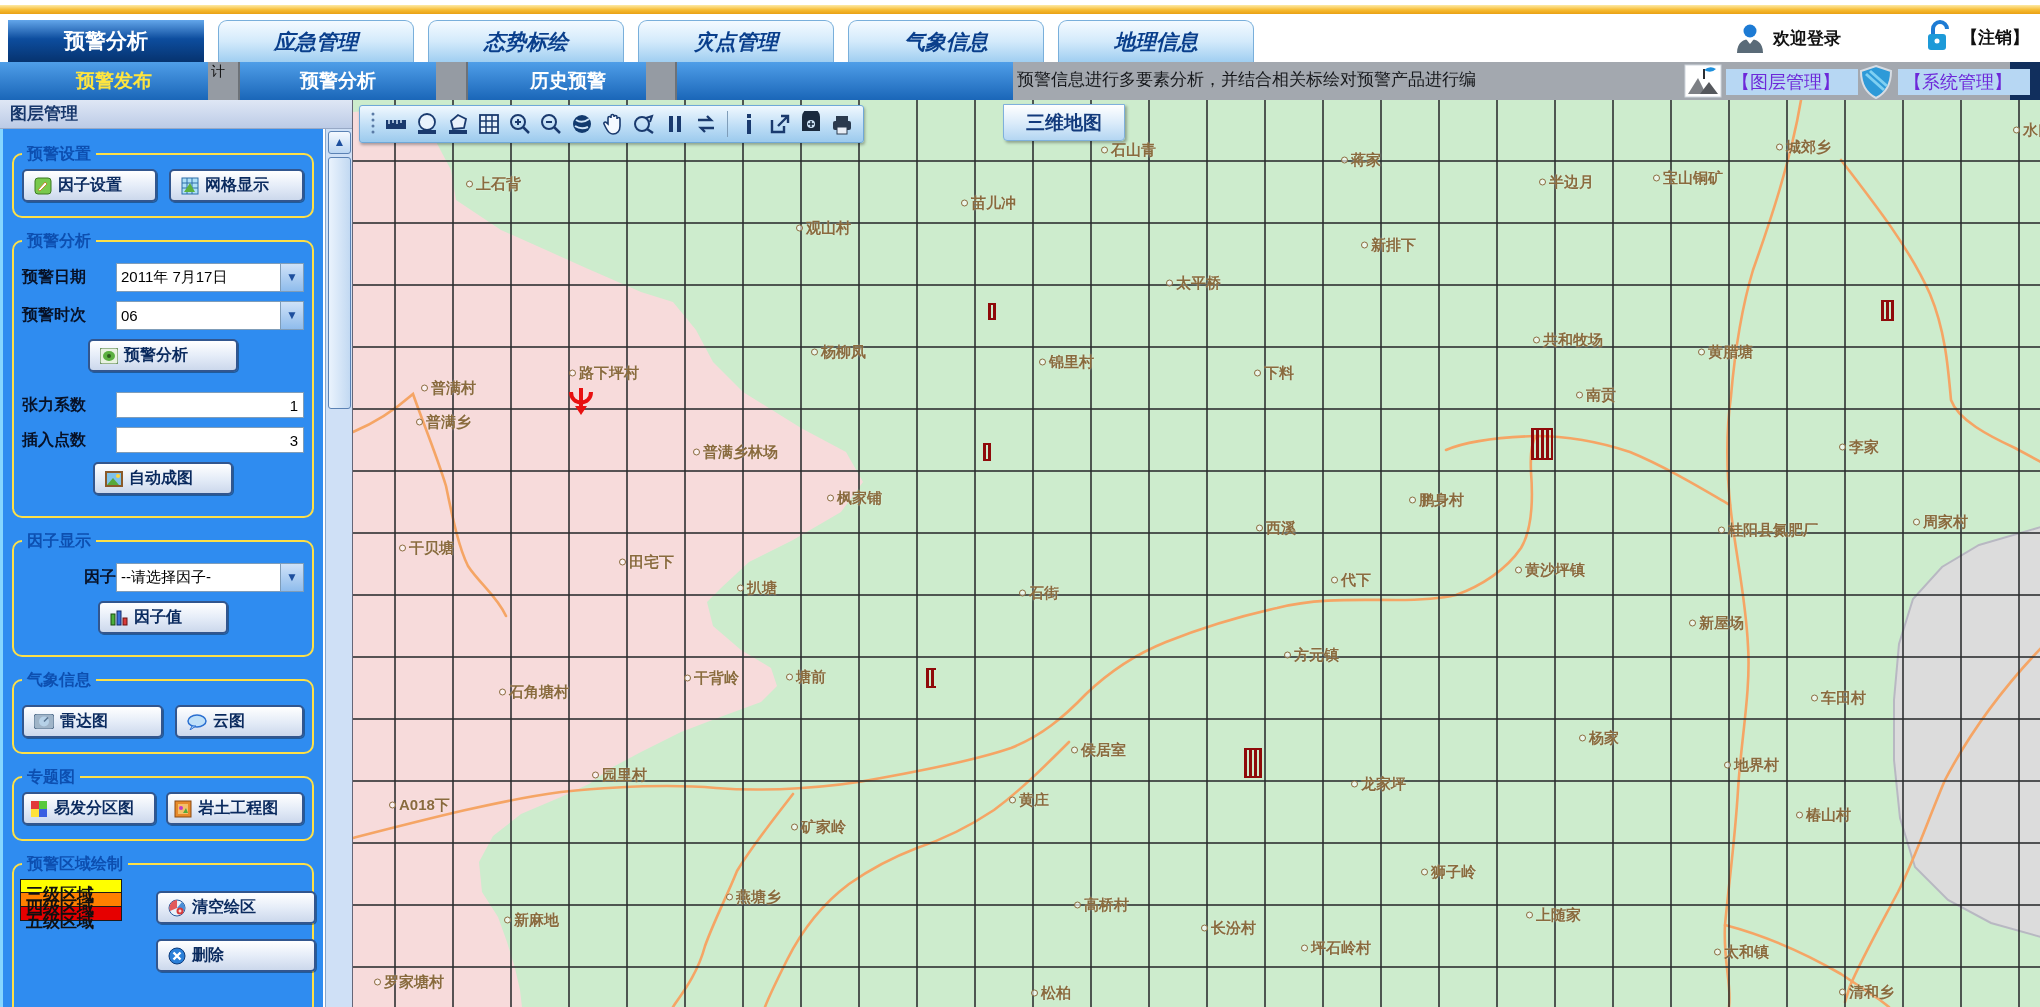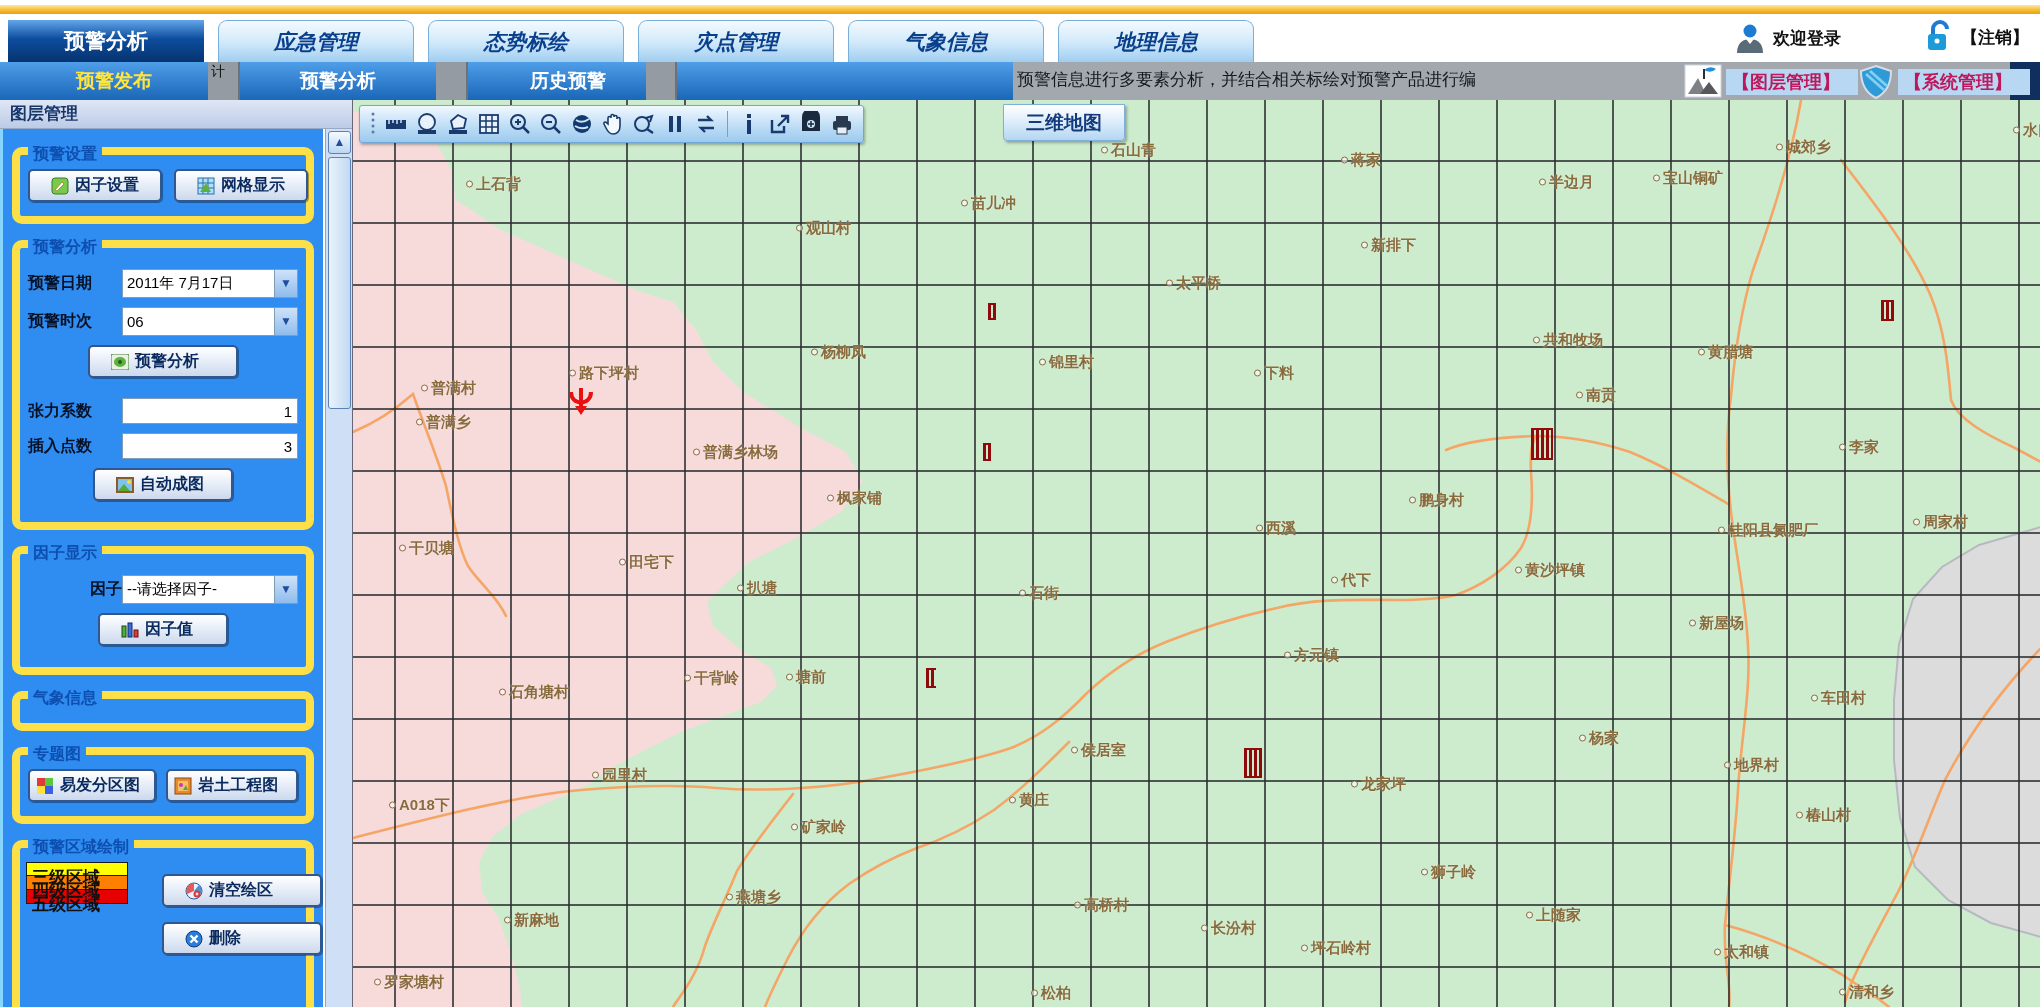--- a/index.html
+++ b/index.html
@@ -23,43 +23,43 @@
   #subnav{position:absolute;left:0;top:62px;width:2040px;height:38px;
           background:linear-gradient(#4f9ee8,#1a66b8);z-index:3;}
   .subtab{position:absolute;top:0;height:38px;line-height:38px;text-align:center;
           font-size:19px;font-weight:bold;cursor:pointer;}
   .grayblk{position:absolute;top:0;height:38px;background:#959ba3;border-right:2px solid #6d7278;}
   #rgbbox{position:absolute;left:675px;top:0;width:338px;height:38px;background:#112f5d;
           color:#e8eef6;font-size:16px;line-height:38px;text-align:center;}
   #graytext{position:absolute;left:1013px;top:0;width:997px;height:38px;background:#a3a8af;
           color:#16181b;font-size:17px;line-height:36px;white-space:nowrap;overflow:hidden;padding-left:4px;box-sizing:border-box;}
   #navyend{position:absolute;right:0;top:0;width:30px;height:38px;background:#112f5d;}
-  .pill{position:absolute;top:7px;height:26px;background:#b7d7f3;color:#be185d;font-weight:bold;
+  .pill{position:absolute;top:7px;height:26px;background:#b7d7f3;color:#6d28d9;font-weight:normal;
         font-size:18px;line-height:26px;padding:0 6px;cursor:pointer;}
   .navicon{position:absolute;top:2px;}
   
   #sidebar{position:absolute;left:0;top:100px;width:352px;height:907px;}
   #sbheader{height:28px;background:linear-gradient(#dfe7f5,#bccbe6);color:#17376b;font-weight:bold;
         font-size:17px;line-height:28px;padding-left:10px;border-bottom:1px solid #98a9c6;}
   #sbbody{position:absolute;top:29px;left:0;width:323px;height:878px;background:#2f8cf0;
         border-left:3px solid #86d6ff;box-sizing:border-box;padding:2px 4px;overflow:hidden;}
   #sbscroll{position:absolute;top:29px;right:0;width:26px;height:878px;background:#cfe0f6;
         border-left:1px solid #8aa8cc;}
   #sbscroll .up{position:absolute;top:2px;left:2px;width:21px;height:21px;border:1px solid #5b82b4;
         border-radius:3px;background:linear-gradient(#f4f9ff,#bcd6f2);color:#1d4f9e;font-size:12px;
         text-align:center;line-height:20px;cursor:pointer;}
   #sbscroll .thumb{position:absolute;top:28px;left:2px;width:21px;height:250px;border:1px solid #5b82b4;
         border-radius:3px;background:linear-gradient(90deg,#eaf3fd,#c2d9f2);}
-  .grp{position:relative;border:8px solid #fde047;border-radius:10px;margin:16px 5px 0 5px;
+  .grp{position:relative;border:2px solid #fde047;border-radius:10px;margin:22px 5px 0 5px;
         padding:12px 6px 12px 6px;}
   .grp .gt{position:absolute;top:-11px;left:8px;background:#2f8cf0;padding:0 5px;color:#0d4fb0;
         font-weight:bold;font-size:16px;}
   .btn{background:linear-gradient(#ffffff,#e3ebf7 55%,#ccd8ec);border:2px solid #32568e;border-radius:5px;
         color:#0a2a5e;font-weight:bold;font-size:16px;display:inline-flex;align-items:center;gap:6px;
-        padding:4px 21px;box-shadow:1px 1px 0 rgba(0,0,0,.35);cursor:pointer;white-space:nowrap;}
+        padding:4px 10px;box-shadow:1px 1px 0 rgba(0,0,0,.35);cursor:pointer;white-space:nowrap;}
   .brow{display:flex;gap:12px;margin:2px 2px;}
   .frow{display:flex;align-items:center;margin:9px 2px;}
   .flab{width:94px;color:#071126;font-weight:bold;font-size:16px;flex:none;}
   .inp{flex:1;background:#fff;border:1px solid #7f9db9;height:26px;font-size:15px;padding:0 5px;
         font-family:"Liberation Sans",sans-serif;box-sizing:border-box;min-width:0;}
   .inp.num{text-align:right;}
   .sel{flex:1;display:flex;background:#fff;border:1px solid #7f9db9;height:27px;align-items:center;min-width:0;}
   .sel .sv{flex:1;font-size:15px;padding:0 4px;white-space:nowrap;overflow:hidden;}
   .sel .arr{width:22px;height:100%;background:linear-gradient(#cfe2f8,#8fbcec);border-left:1px solid #7f9db9;
         color:#1d4f9e;font-size:12px;text-align:center;line-height:26px;cursor:pointer;flex:none;}
@@ -243,20 +243,37 @@
             <rect x="7" y="1" width="4" height="14" fill="#3a6fd8" stroke="#122a6a"></rect>
             <rect x="13" y="8" width="4" height="7" fill="#d83a3a" stroke="#6a1212"></rect>
           </svg>
           <span>因子值</span>
         </button>
       </div>
     </div>
 
     <div class="grp">
       <span class="gt">气象信息</span>
+      <div class="brow" style="margin-top:12px;">
+        <button class="btn" style="width:142px;">
+          <svg class="icn" width="20" height="15" viewBox="0 0 20 15">
+            <rect x="0" y="0" width="20" height="15" rx="3" fill="#9fb4c8" stroke="#55708c"></rect>
+            <circle cx="10" cy="7.5" r="5" fill="#b8d4ea" opacity="0.9"></circle>
+            <path d="M10,7.5 L14,3.5" stroke="#55708c" stroke-width="1.5"></path>
+          </svg>
+          <span>雷达图</span>
+        </button>
+        <button class="btn" style="width:130px;">
+          <svg class="icn" width="20" height="16" viewBox="0 0 20 16">
+            <ellipse cx="10" cy="7" rx="9" ry="6" fill="#bfe0f8" stroke="#2a6fd0" stroke-width="1.5"></ellipse>
+            <path d="M5,12 L3,16 L9,12 Z" fill="#bfe0f8" stroke="#2a6fd0"></path>
+          </svg>
+          <span>云图</span>
+        </button>
+      </div>
     </div>
 
     <div class="grp">
       <span class="gt">专题图</span>
       <div class="brow" style="gap:10px;">
         <button class="btn" style="width:148px;padding-left:6px;padding-right:6px;">
           <svg class="icn" width="18" height="18" viewBox="0 0 18 18">
             <path d="M1,1 H9 V9 H1 Z" fill="#e23a3a"></path>
             <path d="M9,1 H17 V9 H9 Z" fill="#57c93c"></path>
             <path d="M1,9 H9 V17 H1 Z" fill="#ffe23a"></path>

